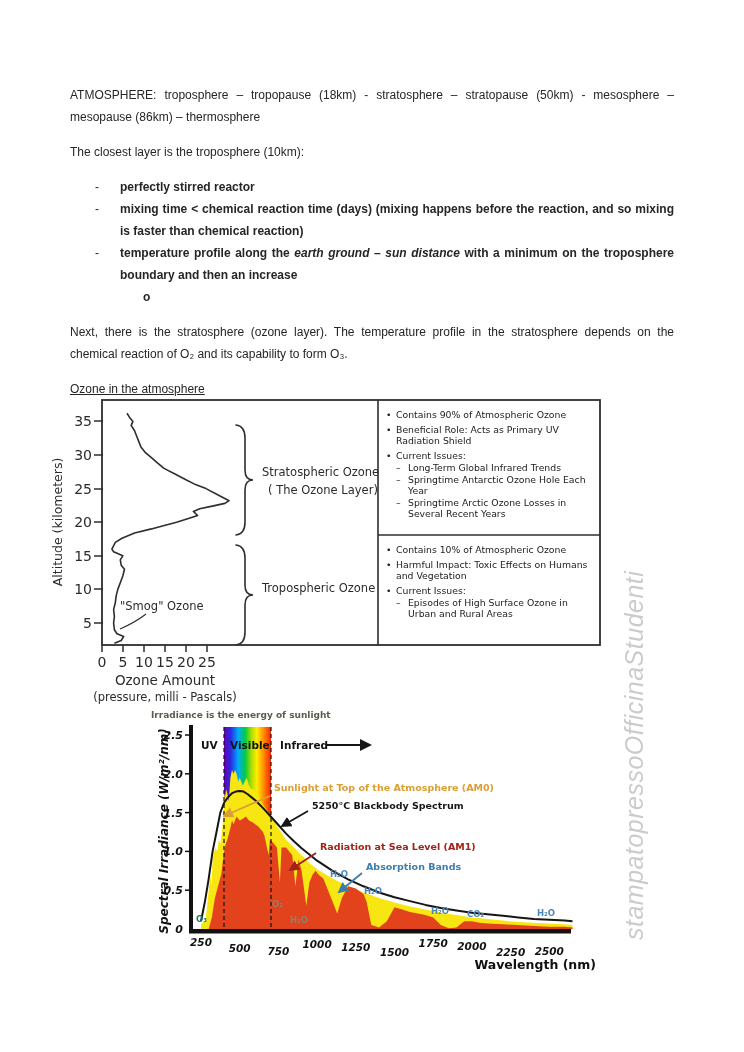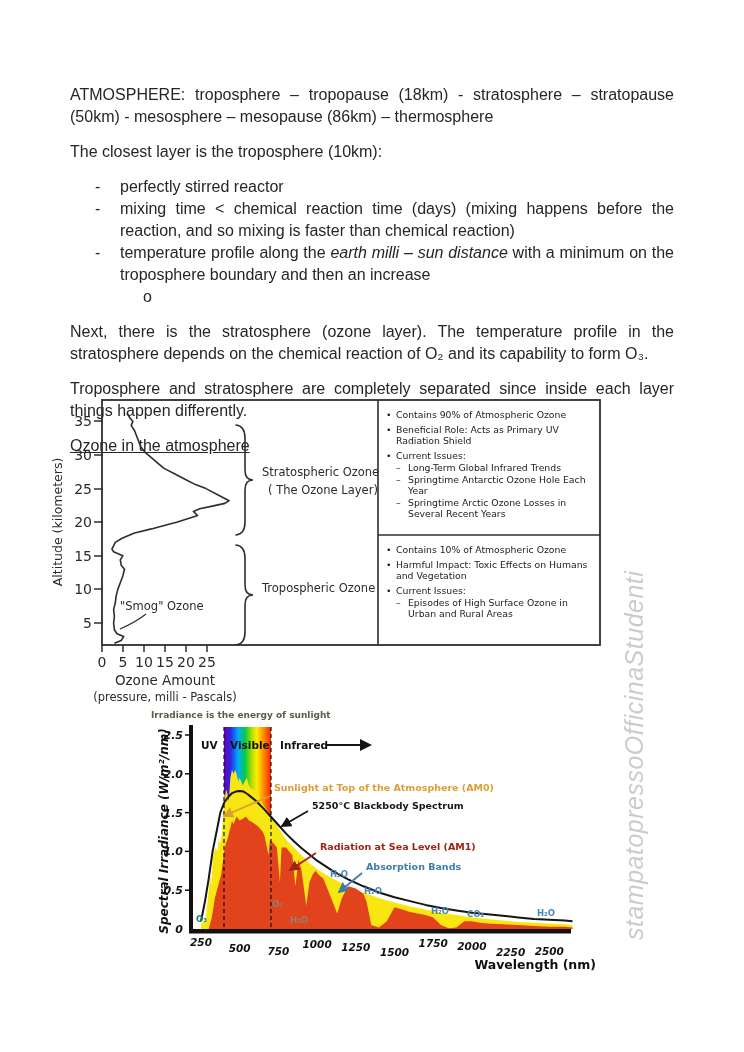--- a/index.html
+++ b/index.html
@@ -1,25 +1,25 @@
 <!DOCTYPE html>
 <html><head>
 <meta charset="utf-8">
 <style>
   html,body{margin:0;padding:0;background:#e9e9e9;}
   .page{position:relative;width:744px;height:1052px;background:#ffffff;margin:0 auto;overflow:hidden;
         font-family:"Liberation Sans","DejaVu Sans",sans-serif;color:#262626;}
   
-  .textblock{position:absolute;left:70px;top:84px;width:604px;font-size:16px;line-height:22px;}
+  .textblock{position:absolute;left:70px;top:84px;width:604px;font-size:12px;line-height:22px;}
   .textblock p{margin:0 0 13px 0;text-align:justify;}
   .plain{text-align:center;}
   ul.dash{list-style:none;margin:0 0 13px 0;padding:0;}
   ul.dash > li{display:flex;margin:0;}
   ul.dash .mk{flex:0 0 25px;padding-left:25px;box-sizing:content-box;}
-  ul.dash .tx{flex:1;text-align:justify;}
+  ul.dash .tx{flex:1;text-align:justify;font-weight:bold;}
   .subli{display:flex;}
   .subli .mk2{flex:0 0 17px;margin-left:23px;}
   .heading{text-decoration:underline;margin-bottom:0 !important;text-align:left !important;}
   .it{font-style:italic;}
   
   .watermark{position:absolute;left:620px;top:940px;transform:rotate(-90deg);transform-origin:0 0;
              font-size:25px;font-style:italic;color:#cbcbcb;white-space:nowrap;letter-spacing:0.5px;}
   
   .fig-ozone{position:absolute;left:48px;top:398px;width:560px;height:312px;}
   .fig-ozone svg{position:absolute;left:0;top:0;}
@@ -59,29 +59,28 @@
       <li>
         <span class="mk">-</span>
         <span class="tx">perfectly stirred reactor</span>
       </li>
       <li>
         <span class="mk">-</span>
         <span class="tx">mixing time &lt; chemical reaction time (days) (mixing happens before the reaction, and so mixing is faster than chemical reaction)</span>
       </li>
       <li>
         <span class="mk">-</span>
-        <span class="tx"><span>temperature profile along the </span><span class="it">earth milli – sun distance</span><span> with a minimum on the troposphere boundary and then an increase</span>
+        <span class="tx"><span>temperature profile along the </span><span class="it">earth ground – sun distance</span><span> with a minimum on the troposphere boundary and then an increase</span>
           <span class="subli">
             <span class="mk2">o</span>
           </span>
         </span>
       </li>
     </ul>
     <p>Next, there is the stratosphere (ozone layer). The temperature profile in the stratosphere depends on the chemical reaction of O₂ and its capability to form O₃.</p>
-    <p>Troposphere and stratosphere are completely separated since inside each layer things happen differently.</p>
     <p class="heading">Ozone in the atmosphere</p>
   </div>
 
   <div class="fig-ozone">
     <svg width="560" height="312" viewBox="0 0 560 312">
 
       <rect x="54" y="2" width="498" height="245" class="oz-stroke" stroke-width="1.8"></rect>
       <line x1="330" y1="2" x2="330" y2="247" class="oz-stroke" stroke-width="1.6"></line>
       <line x1="330" y1="137" x2="552" y2="137" class="oz-stroke" stroke-width="1.6"></line>
 

